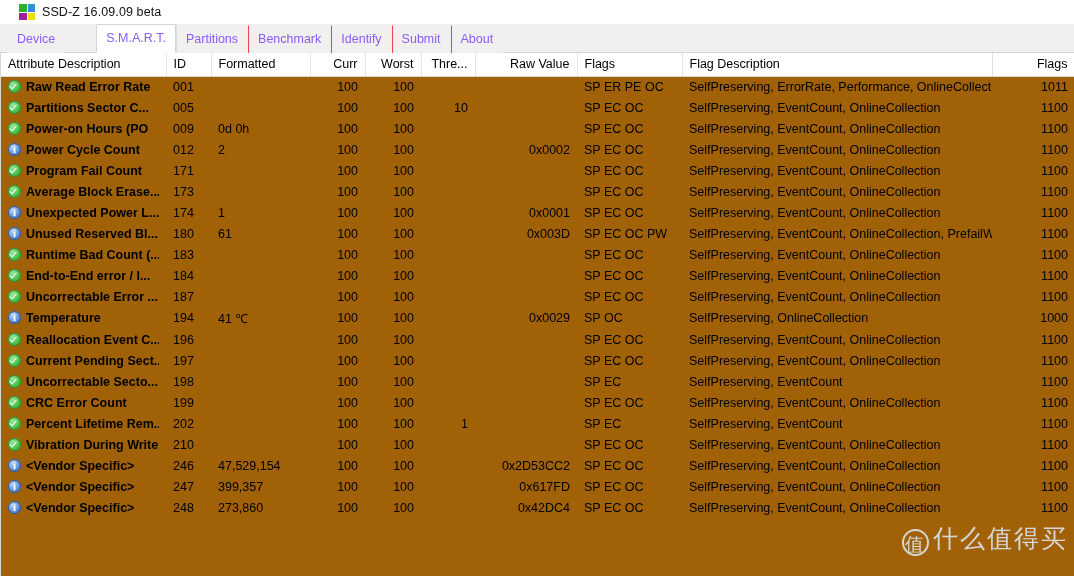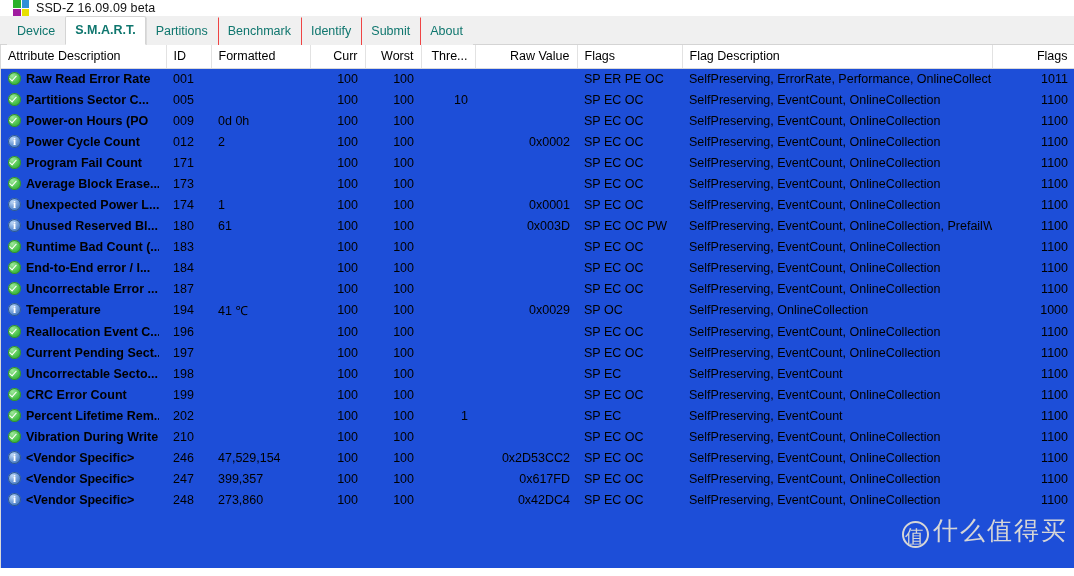--- a/index.html
+++ b/index.html
@@ -11,24 +11,24 @@
     width: 1074px;
     height: 576px;
     overflow: hidden;
     font-family: "Liberation Sans", sans-serif;
     color: #000000;
     -webkit-font-smoothing: antialiased;
   }
 
   
   .titlebar {
-    height: 16px;
+    height: 24px;
     display: flex;
     align-items: center;
-    padding-left: 13px;
+    padding-left: 19px;
     background: #ffffff;
     position: relative;
     z-index: 5;
   }
   .app-icon {
     width: 16px;
     height: 16px;
     display: grid;
     grid-template-columns: 1fr 1fr;
     grid-template-rows: 1fr 1fr;
@@ -60,44 +60,45 @@
     box-sizing: border-box;
     position: relative;
   }
   .tab {
     font-size: 12.5px;
     line-height: 14px;
     padding: 6px 9px 7px 9px;
     background: #f0f0f0;
     border: 1px solid transparent;
     border-bottom: none;
-    color: #0f766e;
+    color: #8b5cf6;
     white-space: nowrap;
     position: relative;
     top: 1px;
     box-sizing: border-box;
     cursor: default;
   }
   .tab + .tab { border-left: 1px solid #ef4444; }
   .tab.active {
     background: #ffffff;
     border: 1px solid #d4d4d4;
     border-bottom: 1px solid #ffffff;
     border-radius: 2px 2px 0 0;
-    font-weight: 700;
+    font-weight: 400;
     z-index: 3;
+    margin-left: 31px;
   }
   .tab.active + .tab { border-left: 1px solid #dcdcdc; }
 
   
   .gridwrap {
     position: relative;
     width: 1074px;
     height: 523px;
-    background: #1d4ed8;
+    background: #a16207;
     overflow: hidden;
     box-sizing: border-box;
     border-left: 1px solid #d9d9d9;
   }
   table.smart {
     border-collapse: collapse;
     table-layout: fixed;
     width: 1074px;
     font-size: 12.5px;
   }

